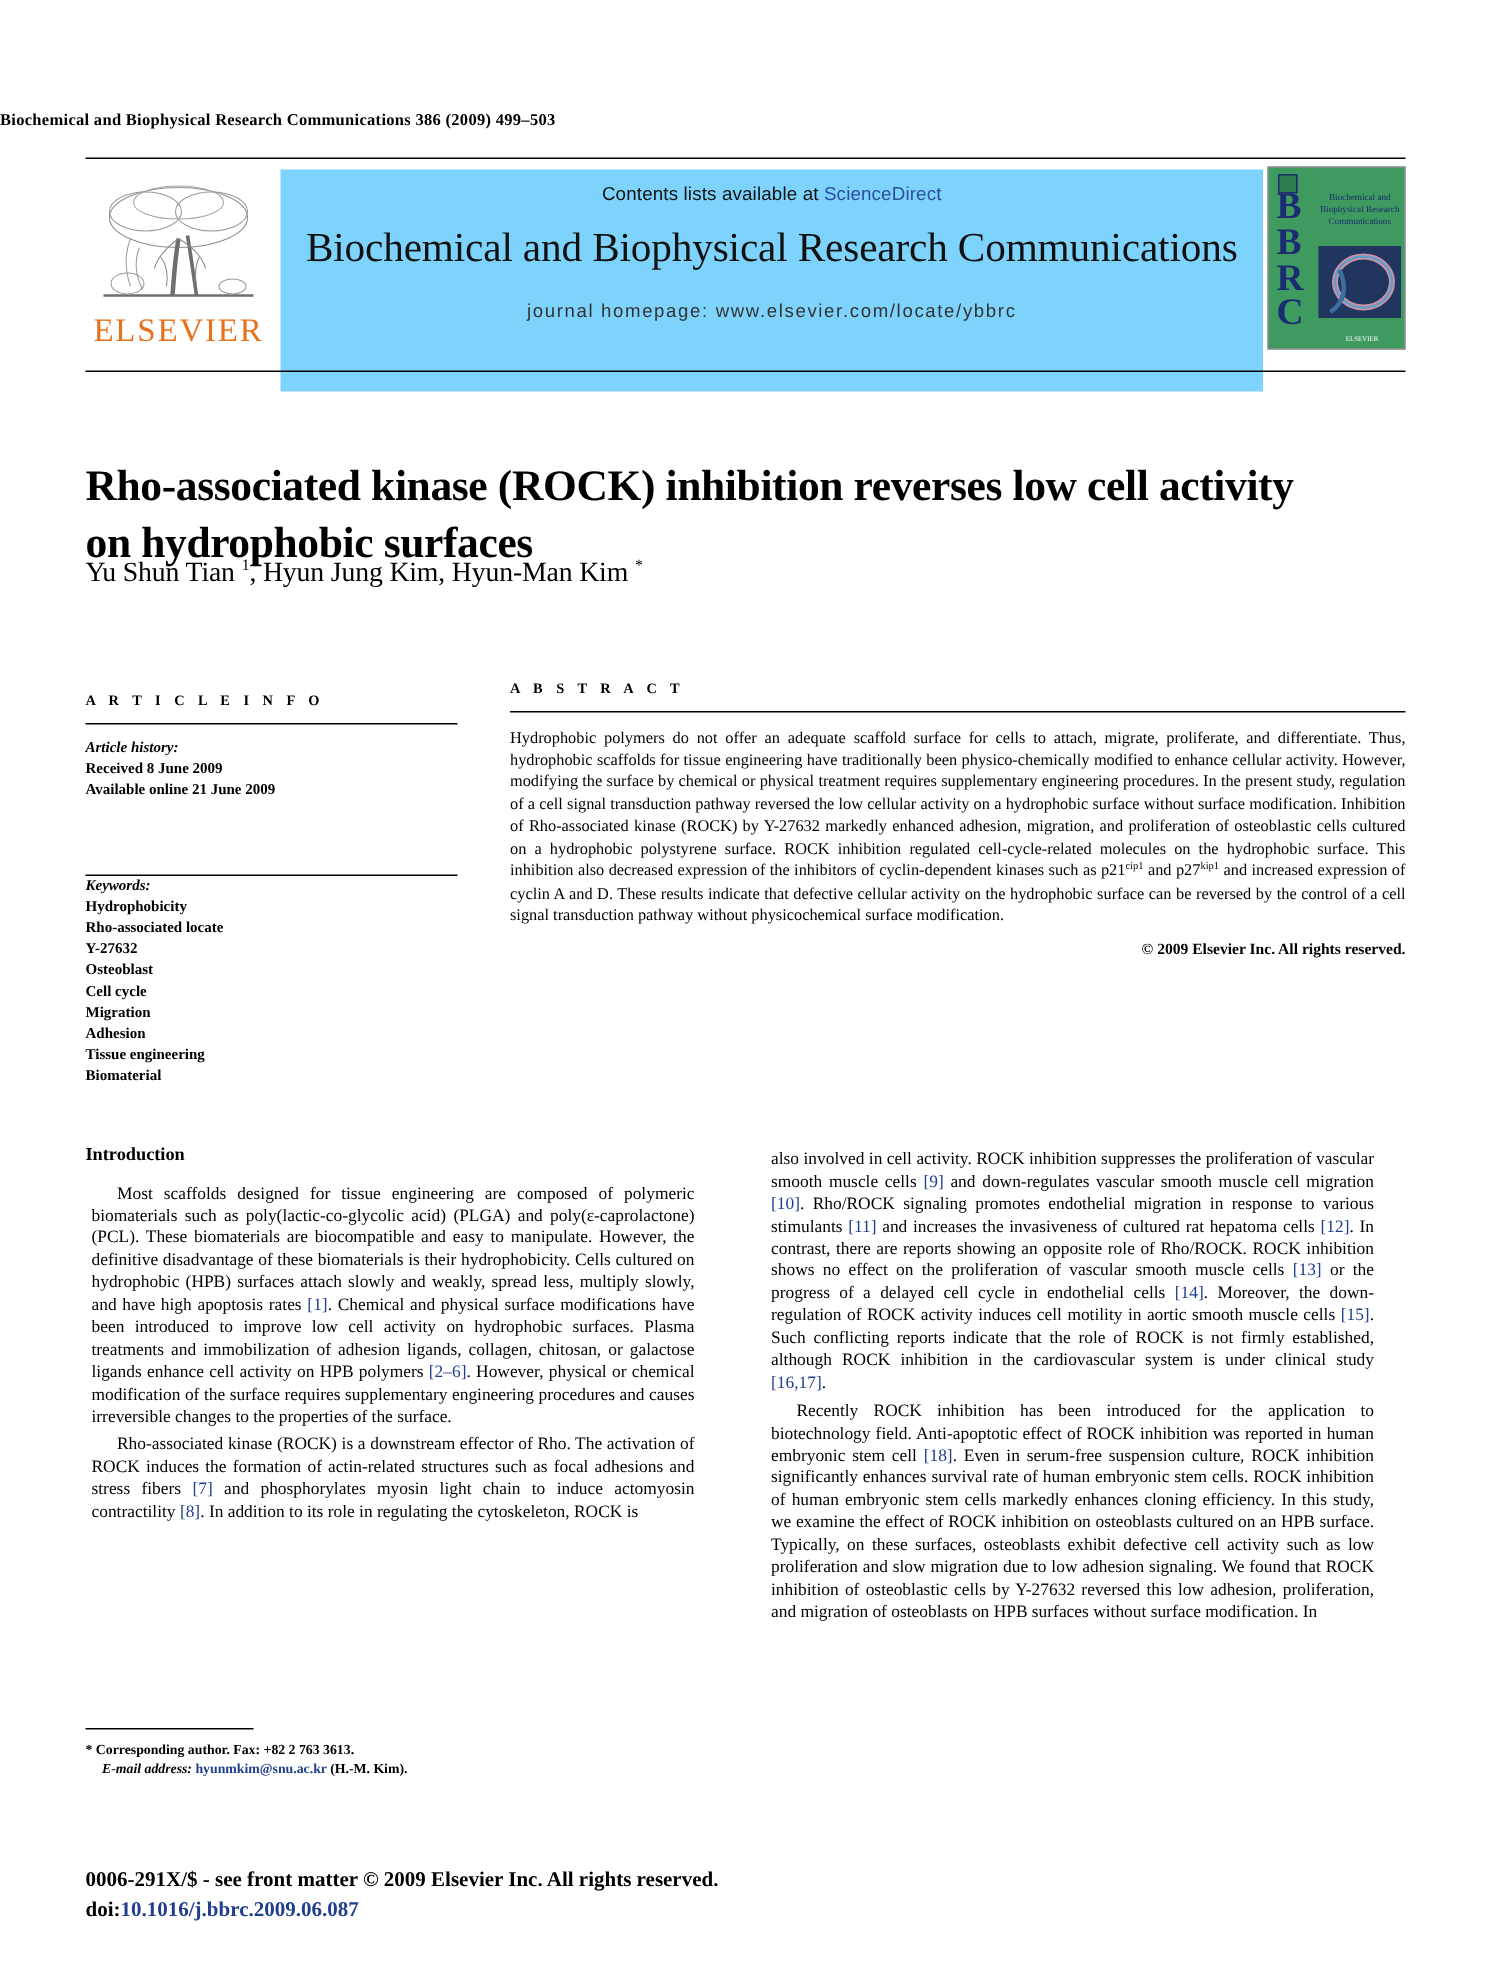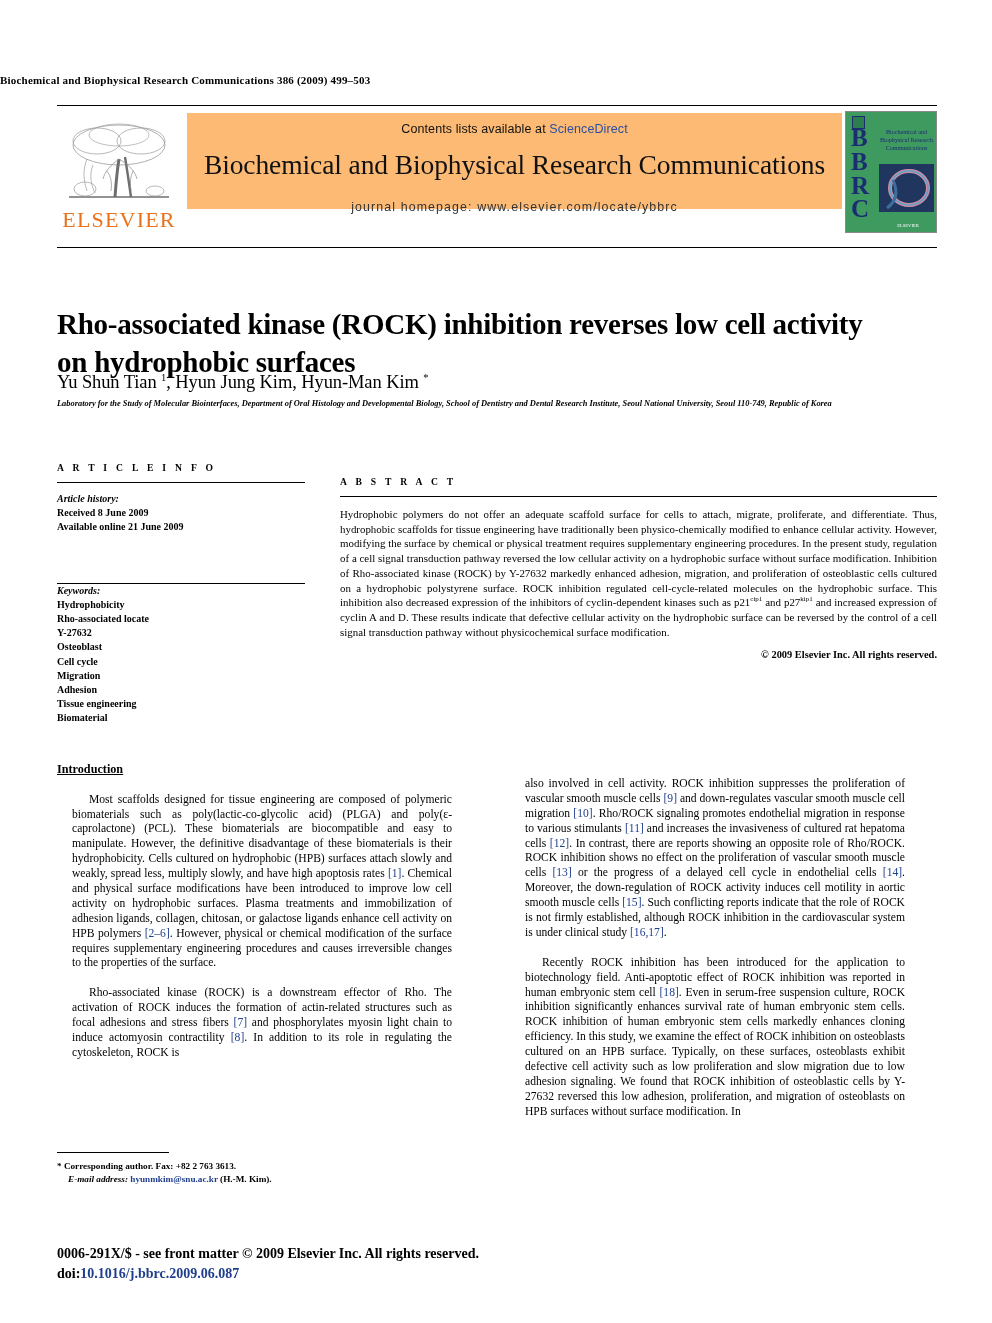--- a/index.html
+++ b/index.html
@@ -50,22 +50,22 @@
     color: #E9711C;
     font-size: 22px;
     letter-spacing: 1.2px;
     line-height: 1;
     margin-top: 2px;
   }
 
   .center-band {
     position: absolute;
     left: 130px; top: 8px;
-    width: 655px; height: 96px;
-    background: #fdba74;
+    width: 655px; height: 148px;
+    background: #7dd3fc;
     display: flex; flex-direction: column;
     align-items: center; justify-content: flex-start;
   }
   .contents-line {
     font-family: "Liberation Sans", sans-serif;
     font-size: 12.5px;
     color: #111;
     margin-top: 9px;
     letter-spacing: .1px;
   }
@@ -157,21 +157,21 @@
     font-family: "Liberation Serif", serif;
     font-style: italic;
     font-weight: bold;
     font-size: 8.4px;
     line-height: 1.45;
     color: #000;
   }
 
   
   .col-info { position: absolute; left: 57px; top: 462px; width: 248px; }
-  .col-abs  { position: absolute; left: 340px; top: 476px; width: 597px; }
+  .col-abs  { position: absolute; left: 340px; top: 454px; width: 597px; }
 
   .sec-head {
     font-family: "Liberation Serif", serif;
     font-weight: bold;
     font-size: 9.6px;
     letter-spacing: 3.3px;
     color: #000;
   }
   .hr-black { border-top: 1px solid #000; margin-top: 9px; }
 
@@ -212,23 +212,22 @@
     line-height: 1.285;
     text-align: justify;
     color: #000;
   }
   .body-col.left  { left: 57px; }
   .body-col.right { left: 510px; }
   .body-head {
     font-weight: bold;
     font-size: 12.2px;
     margin: 0 0 11px 0;
-    text-decoration: underline;
-  }
-  .body-col p { margin: 15px; text-indent: 17px; }
+  }
+  .body-col p { margin: 4px; text-indent: 17px; }
   .ref { color: #1f3e8c; }
 
   
   .footnotes {
     position: absolute; left: 57px; top: 1152px; width: 410px;
     font-family: "Liberation Serif", serif;
     font-weight: bold;
     font-size: 9.2px;
     line-height: 1.38;
   }
@@ -308,21 +307,20 @@
   </div>
 
   <div class="rule-thin" style="top:247px;"></div>
 
   <h1 class="article-title">Rho-associated kinase (ROCK) inhibition reverses low cell activity on hydrophobic surfaces</h1>
 
   <div class="authors">
     <span>Yu Shun Tian <sup>1</sup>, Hyun Jung Kim, Hyun-Man Kim <sup>*</sup></span>
   </div>
 
-  <div class="affiliation">Laboratory for the Study of Molecular Biointerfaces, Department of Oral Histology and Developmental Biology, School of Dentistry and Dental Research Institute, Seoul National University, Seoul 110-749, Republic of Korea</div>
 
   <div class="col-info">
     <div class="sec-head">A R T I C L E  I N F O</div>
     <div class="hr-black"></div>
     <div class="info-block">
       <div class="it">Article history:</div>
       <div>Received 8 June 2009</div>
       <div>Available online 21 June 2009</div>
     </div>
     <div class="hr-black" style="margin-top:48px;"></div>

